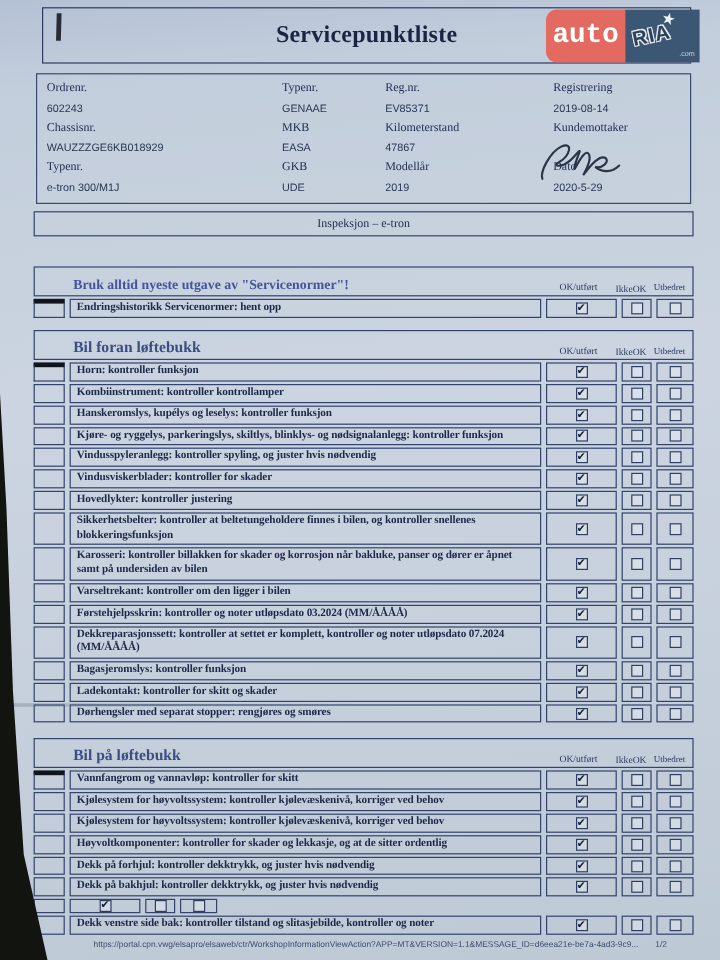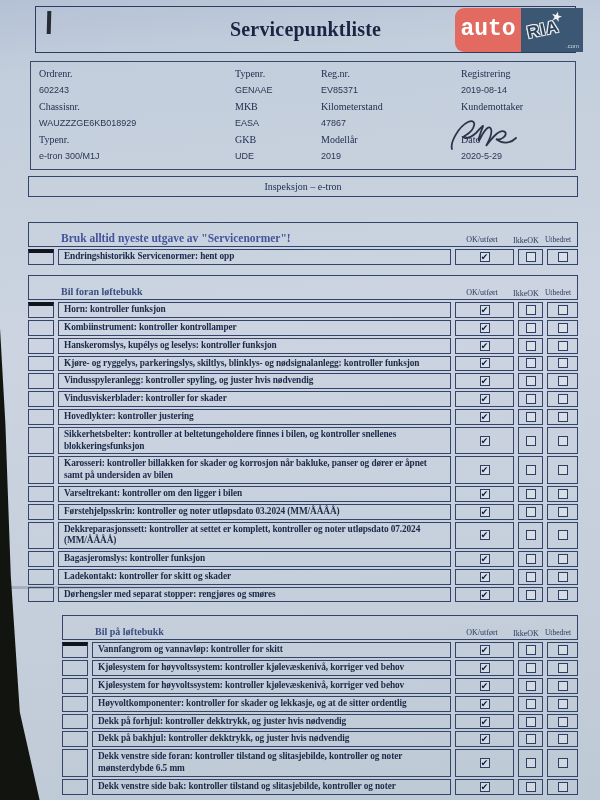--- a/index.html
+++ b/index.html
@@ -37,40 +37,40 @@
   .info-cell.label{font-size:10px;color:#222f52;}
   .info-cell.value{font-family:"Liberation Sans",sans-serif;font-size:9px;color:#2a3655;padding-top:1px;}
   .signature{position:absolute;right:55px;top:53px;z-index:3;}
 
   
   .banner{margin-top:6px;border:1.5px solid #33436a;height:21px;display:flex;align-items:center;justify-content:center;
     font-size:10px;color:#22304f;}
 
   
   .sec-head{display:flex;align-items:flex-end;border:1.5px solid #33436a;padding:3px 0 2px;min-height:25px;}
-  .sec-title{flex:1;padding-left:32px;font-weight:bold;font-size:10px;color:#3a4e82;}
+  .sec-title{flex:1;padding-left:32px;font-weight:bold;font-size:13px;color:#3a4e82;}
   .sec:nth-child(1) .sec-title{font-size:11.5px;color:#44549b;}
   .colhead{font-size:8px;color:#2a3a5e;text-align:center;}
   .colhead.ok{width:62px;}
   .colhead.ikke{width:28px;display:flex;flex-direction:row;line-height:7.5px;}
   .colhead.utb{width:36px;font-size:7.5px;padding-right:2px;}
   .row{display:flex;gap:4px;margin-top:2px;}
   .cell{border:1.5px solid #33436a;}
   .stub{width:26px;}
   .row.first .stub{border-top:4px solid #10141d;}
   .desc{flex:1;font-size:9.3px;font-weight:bold;line-height:11.8px;color:#1c2948;padding:1px 5px;letter-spacing:-.1px;}
   .cbc{display:flex;align-items:center;justify-content:center;}
   .cbc.ok{width:59px;}
   .cbc.ikke{width:25px;}
   .cbc.utb{width:31px;}
   .cb{display:block;width:10px;height:10px;border:1.5px solid #2e3f63;background:rgba(255,255,255,.28);
     font-family:"DejaVu Sans",sans-serif;font-size:9px;line-height:9px;text-align:center;color:#0f1a30;cursor:pointer;}
   #sections .sec:nth-child(1){margin-top:25px;}
   #sections .sec:nth-child(2){margin-top:10px;}
-  #sections .sec:nth-child(3){margin-top:13px;margin-left:34px;}
+  #sections .sec:nth-child(3){margin-top:13px;}
 
   
   .footer{display:flex;margin-top:5px;padding-left:50px;font-family:"Liberation Sans",sans-serif;
     font-size:7px;color:#3c4c6a;white-space:nowrap;}
   .footer .pg{margin-left:14px;}
 </style>
 </head>
 <body>
 
 <div class="photo">
@@ -436,21 +436,20 @@
             </div>
             <div class="cell cbc ikke">
               <span class="cb"></span>
             </div>
             <div class="cell cbc utb">
               <span class="cb"></span>
             </div>
           </div>
           <div class="row">
             <div class="cell stub"></div>
-            <div class="cell desc">Dekk venstre side foran: kontroller tilstand og slitasjebilde, kontroller og noter mønsterdybde 6.5 mm</div>
             <div class="cell cbc ok">
               <span class="cb">✔</span>
             </div>
             <div class="cell cbc ikke">
               <span class="cb"></span>
             </div>
             <div class="cell cbc utb">
               <span class="cb"></span>
             </div>
           </div>

